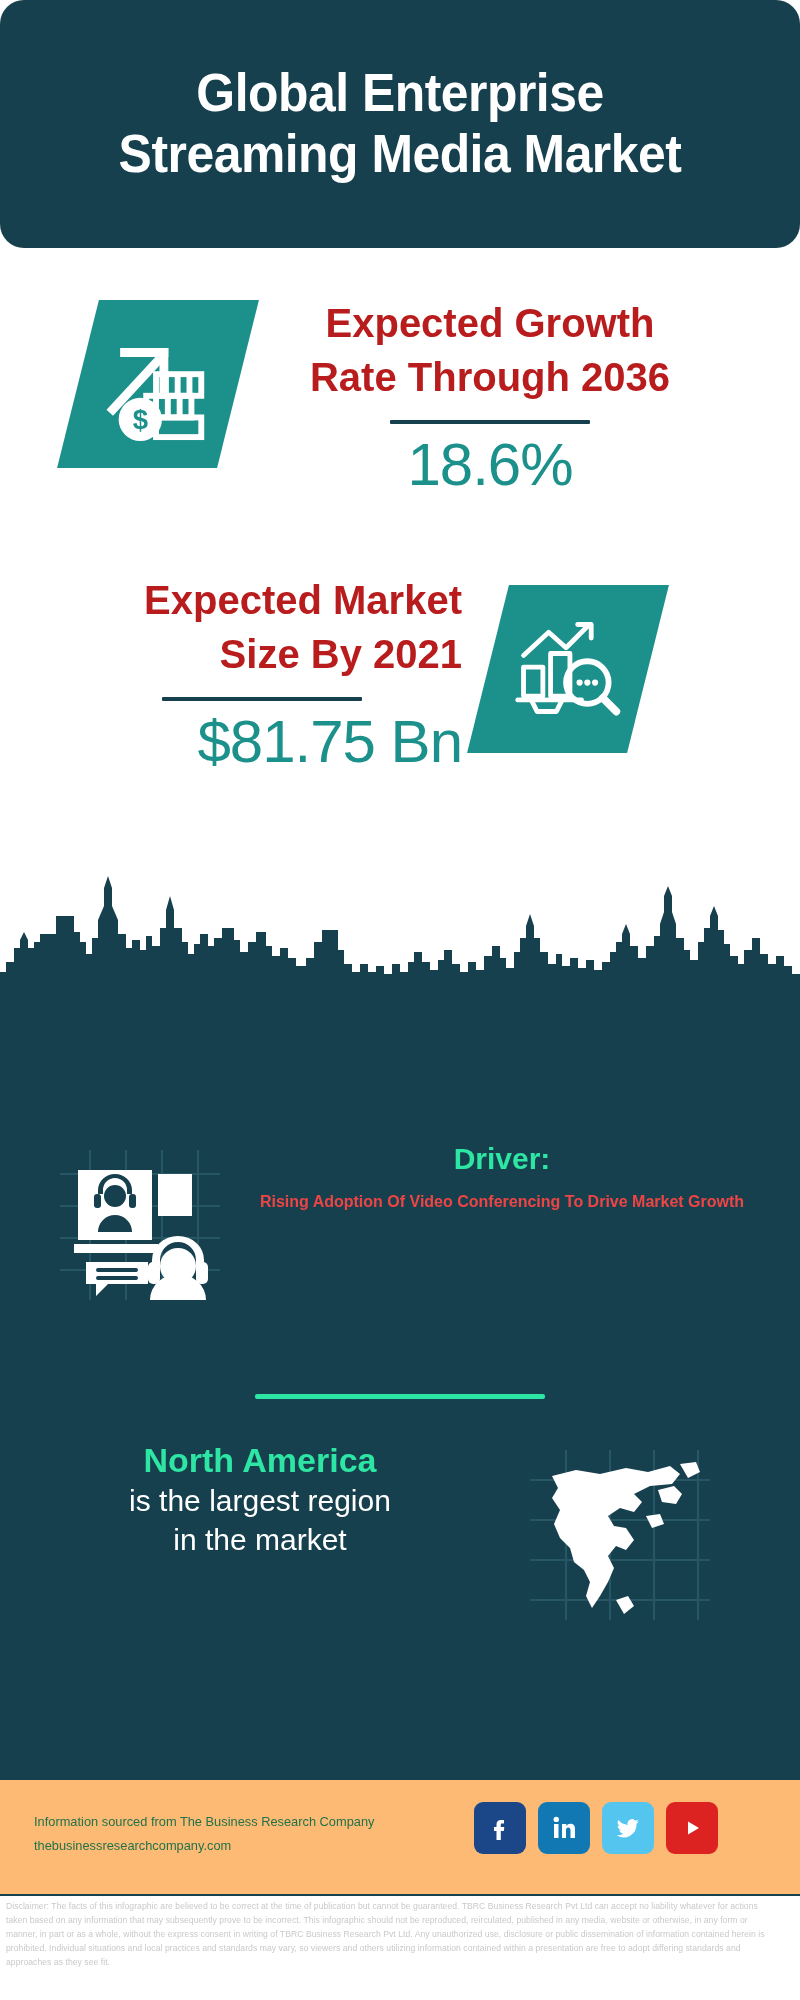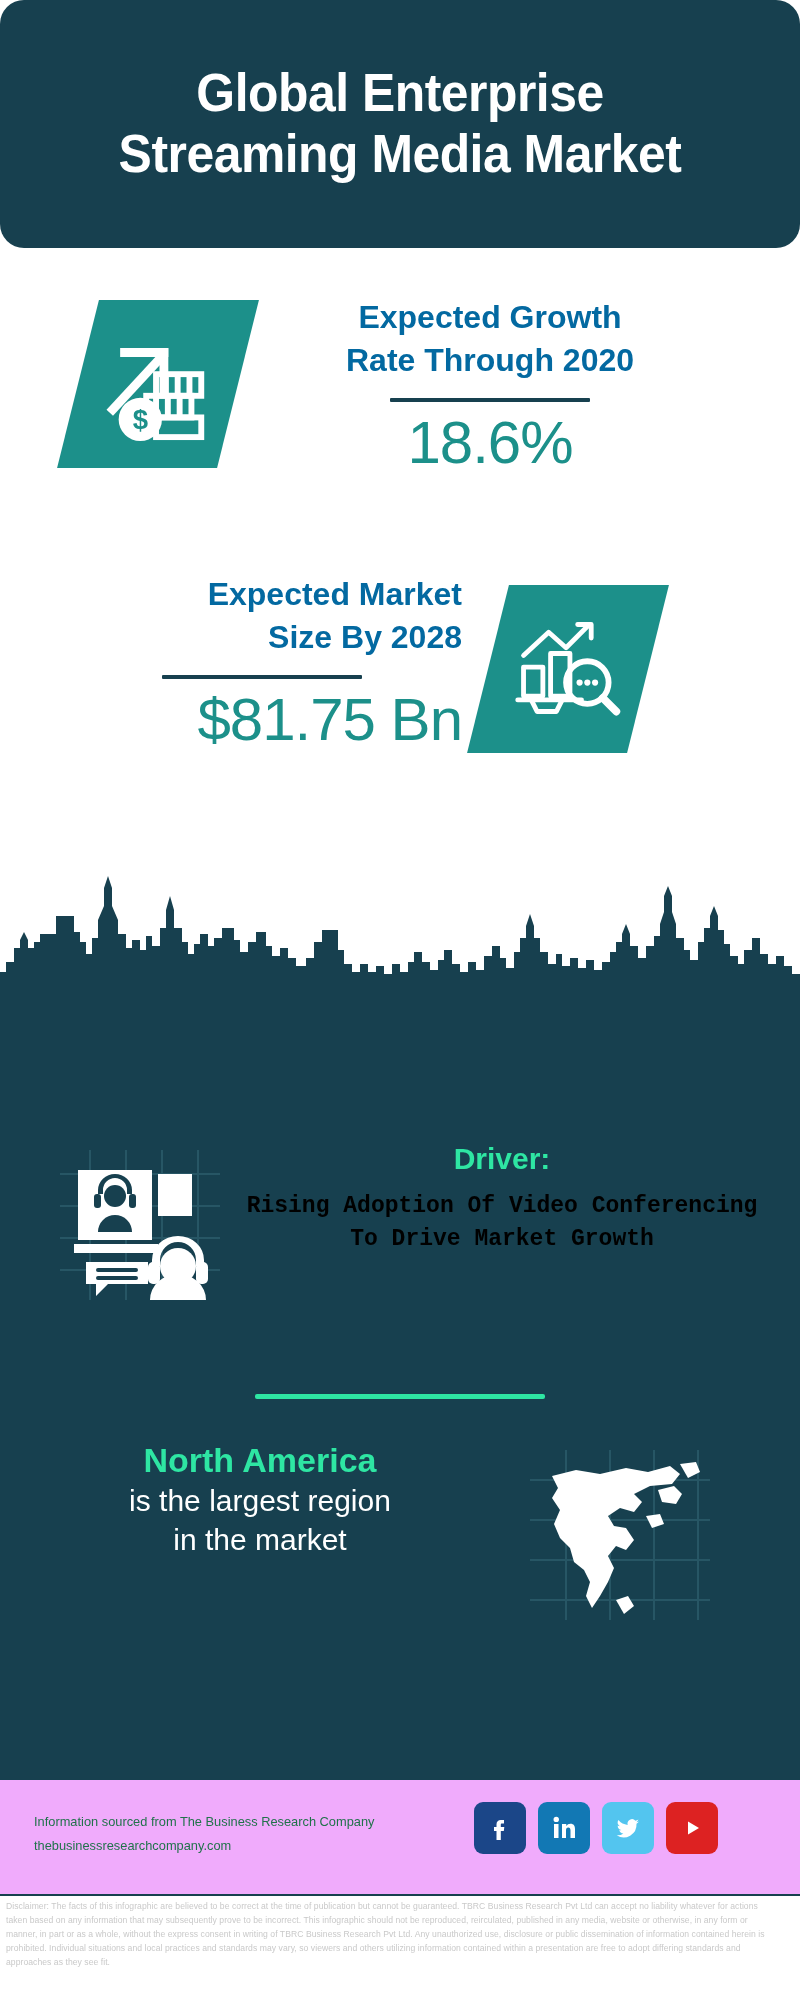--- a/index.html
+++ b/index.html
@@ -40,21 +40,21 @@
   }
   .para .inner{transform:skewX(14deg);width:100%;height:100%;display:flex;align-items:center;justify-content:center;}
 
   
   .stat1-badge{left:78px;top:300px;width:160px;height:168px;}
   .stat1-text{position:absolute;left:280px;top:296px;width:420px;text-align:center;}
   .stat2-badge{left:488px;top:585px;width:160px;height:168px;}
   .stat2-text{position:absolute;left:62px;top:573px;width:400px;text-align:right;}
 
   .stat-label{
-    color:#0369a1;font-weight:bold;font-size:32px;line-height:1.35;
+    color:#b91c1c;font-weight:bold;font-size:40px;line-height:1.35;
     font-family:"Liberation Sans", sans-serif;
   }
   .stat-rule{
     width:200px;height:4px;background:#17404f;margin:16px auto 8px auto;border-radius:1px;
   }
   .stat-value{
     color:#1c908a;font-weight:normal;font-size:60px;line-height:1.1;
     font-family:"Liberation Sans", sans-serif;letter-spacing:-1px;
   }
 
@@ -73,43 +73,43 @@
     position:absolute;left:44px;top:8px;width:160px;height:150px;
   }
   .driver-textwrap{
     position:absolute;left:226px;top:0px;width:520px;text-align:center;
   }
   .driver-title{
     color:#2ee6a3;font-weight:bold;font-size:30px;font-family:"Liberation Sans", sans-serif;
     margin-bottom:14px;
   }
   .driver-body{
-    color:#000000;font-weight:bold;font-size:23px;line-height:1.45;
-    font-family:Liberation Mono, monospace;
+    color:#ef4444;font-weight:bold;font-size:16px;line-height:1.45;
+    font-family:Liberation Sans, sans-serif;
   }
 
   .mid-divider{
     position:absolute;left:255px;top:1394px;width:290px;height:5px;background:#2ee6a3;border-radius:2px;
   }
 
   .region-row{position:absolute;left:0;top:1440px;width:800px;height:200px;text-decoration:underline;}
   .region-textwrap{position:absolute;left:40px;top:0;width:440px;text-align:center;}
   .region-name{
     color:#2ee6a3;font-weight:bold;font-size:34px;font-family:"Liberation Sans", sans-serif;
     line-height:1.2;
   }
   .region-sub{
     color:#ffffff;font-size:30px;font-family:"Liberation Sans", sans-serif;line-height:1.3;
     font-weight:normal;
   }
   .region-map{position:absolute;left:530px;top:10px;width:180px;height:170px;}
 
   
   .footer{
-    position:absolute;left:0;top:1778px;width:800px;height:114px;background:#f0abfc;
+    position:absolute;left:0;top:1778px;width:800px;height:114px;background:#fdba74;
     border-top:2px solid #17404f;border-bottom:2px solid #17404f;
   }
   .footer-text{
     position:absolute;left:34px;top:30px;width:430px;
     color:#20724a;font-size:13.5px;line-height:1.75;
     font-family:"Liberation Sans", sans-serif;
     transform:scaleX(0.95);transform-origin:left top;
   }
   .social-row{position:absolute;left:474px;top:22px;display:flex;gap:12px;}
   .social{
@@ -155,28 +155,28 @@
           <path d="M68 50 L68 72 M80 50 L80 72 M92 50 L92 72"></path>
           <path d="M58 72 L58 94 M70 72 L70 94 M82 72 L82 94"></path>
         </g>
         <circle cx="42" cy="96" r="22" fill="#ffffff"></circle>
         <text x="42" y="106" font-size="28" font-weight="bold" text-anchor="middle" fill="#1c908a" font-family="Liberation Sans, sans-serif">$</text>
       </svg>
     </div>
   </div>
   <div class="stat1-text">
     <div class="stat-label">Expected Growth</div>
-    <div class="stat-label">Rate Through 2020</div>
+    <div class="stat-label">Rate Through 2036</div>
     <div class="stat-rule"></div>
     <div class="stat-value">18.6%</div>
   </div>
 
   <div class="stat2-text">
     <div class="stat-label">Expected Market</div>
-    <div class="stat-label">Size By 2028</div>
+    <div class="stat-label">Size By 2021</div>
     <div class="stat-rule"></div>
     <div class="stat-value">$81.75 Bn</div>
   </div>
   <div class="para stat2-badge">
     <div class="inner">
       <svg width="116" height="116" viewBox="0 0 120 120">
         <g fill="none" stroke="#ffffff" stroke-width="5" stroke-linecap="round" stroke-linejoin="round">
           <path d="M14 46 L40 22 L58 38 L82 14"></path>
           <path d="M70 14 L84 14 L84 28"></path>
           <rect x="14" y="58" width="20" height="30"></rect>

